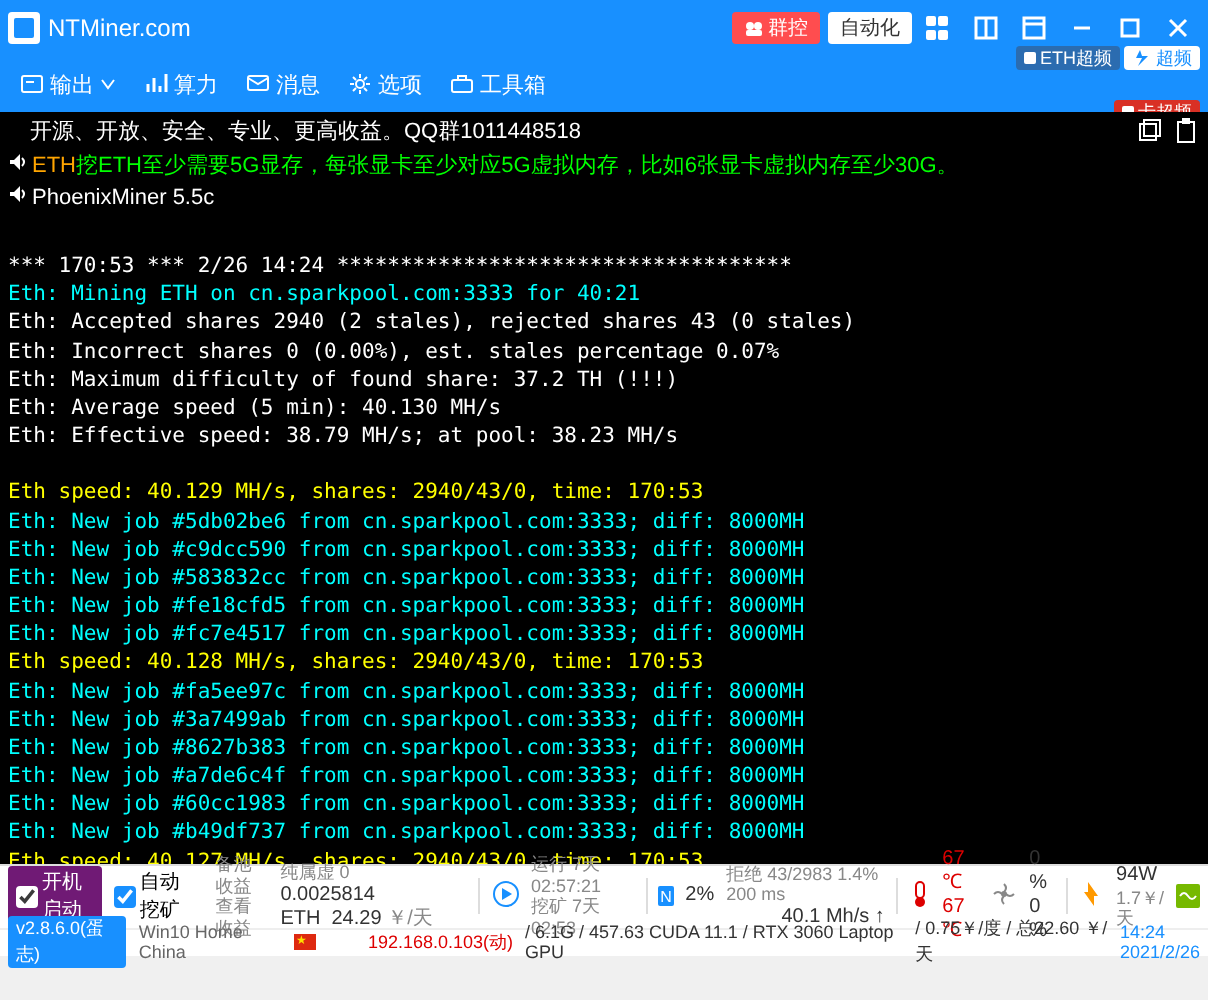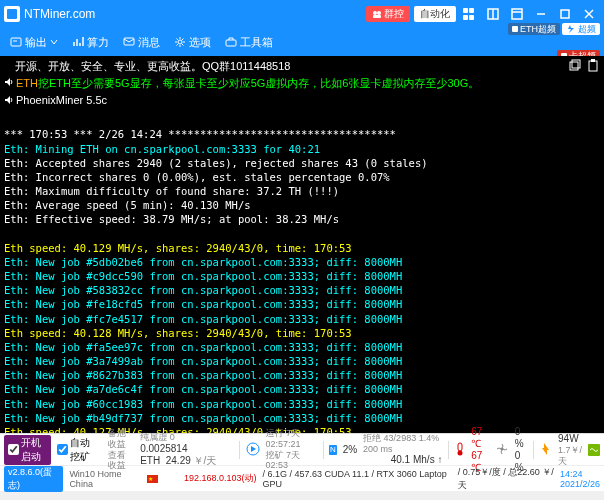--- a/index.html
+++ b/index.html
@@ -59,21 +59,21 @@
 .statusbar .seg .val { color:#333; font-size:10px; }
 .statusbar .run-ic svg{width:14px;height:14px;fill:#1890ff;}
 .statusbar .gpu-ind{width:10px;height:10px;background:#1890ff;color:#fff;font-size:8px;display:flex;align-items:center;justify-content:center;border-radius:1px;}
 .statusbar .temp svg{width:10px;height:14px;}
 .statusbar .fan svg{width:14px;height:14px;}
 .statusbar .pwr svg{width:12px;height:14px;}
 .statusbar .nvid{width:16px;height:12px;background:#76b900;border-radius:1px;display:flex;align-items:center;justify-content:center;}
 .statusbar .nvid svg{width:10px;height:8px;fill:#fff;}
 
 
-.footer { background: #fff; height: 26px; display: flex; align-items: center; font-size: 9px; color: #666; padding: 0 4px; gap: 6px; border-top: 1px solid #eee; }
+.footer { background: #fff; height: 14px; display: flex; align-items: center; font-size: 9px; color: #666; padding: 0 4px; gap: 6px; border-top: 1px solid #eee; }
 .footer .ver { background:#1890ff; color:#fff; padding:0 4px; border-radius:2px; }
 .footer .ip { color:#d00;margin-left:20px; }
 .footer .nums { color:#333; }
 .footer .time { margin-left:auto; color:#1890ff; }
 </style>
 </head>
 <body>
 
 <div class="titlebar">
   <div class="logo">

